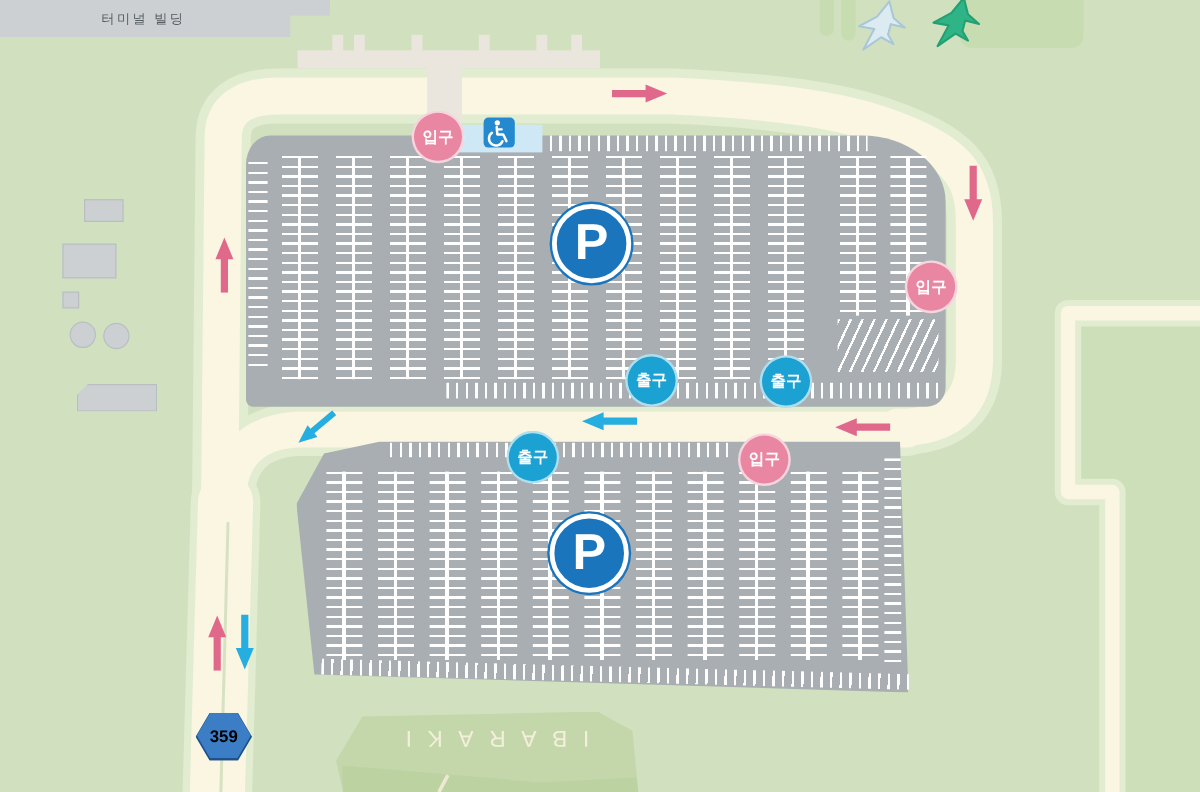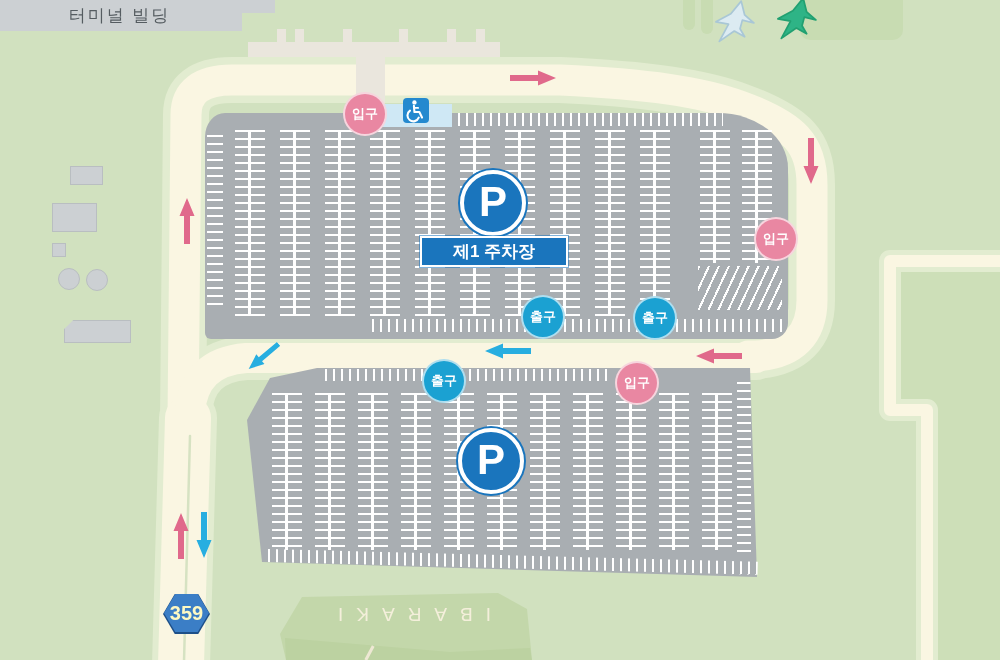--- a/index.html
+++ b/index.html
@@ -13,21 +13,21 @@
   .field-b{left:933px;top:404px;width:67px;height:256px;background:var(--field,#cddfb8);}
   .apron{background:var(--apron,#c8dcb2);border-radius:8px 8px 10px 10px;}
   
   svg.roads{position:absolute;left:0;top:0;}
   
   .bldg{position:absolute;background:var(--building,#ccd0d3);border:1px solid var(--building-stroke,#b9bec1);box-sizing:border-box;}
   .round{border-radius:50%;}
   .terminal{left:248px;top:0;width:275px;height:31px;background:var(--building,#ccd0d3);
             clip-path:polygon(0 0,100% 0,100% 42%,88% 42%,88% 100%,0 100%);
             display:flex;align-items:center;justify-content:center;}
-  .terminal span{color:var(--terminal-text,#555c61);font-size:17px;letter-spacing:2px;padding-right:36px;}
+  .terminal span{color:var(--terminal-text,#555c61);font-size:11px;letter-spacing:2px;padding-right:36px;}
   .walk{position:absolute;background:var(--walkway,#eae6dd);}
   
   .lot{position:absolute;background:var(--lot,#a9aeb2);}
   .lot1{left:205px;top:113px;width:583px;height:226px;border-radius:20px 70px 16px 6px / 24px 55px 16px 6px;}
   .lot2{left:247px;top:366px;width:512px;height:212px;
         clip-path:polygon(70px 2px,503px 2px,510px 211px,15px 196px,0 54px,23px 12px);}
   .combs{position:absolute;}
   .comb{position:absolute;top:0;height:100%;width:30px;
     background-image:
       linear-gradient(90deg,transparent 0 13px,var(--marking,#fff) 13px 16px,transparent 16px 30px),
@@ -56,21 +56,21 @@
   
   .arrow{position:absolute;width:48px;height:18px;}
   .arrow svg{display:block;}
   .arrow.pink{color:var(--pink-arrow,#e0698b);}
   .arrow.blue{color:var(--blue-arrow,#27aee0);}
   
   .badge-outer{position:absolute;left:163px;top:594px;width:47px;height:40px;background:var(--badge-edge,#1d4f88);
                clip-path:polygon(25% 0,75% 0,100% 50%,75% 100%,25% 100%,0 50%);}
   .badge-inner{position:absolute;left:1px;top:0px;width:45px;height:38px;background:var(--badge,#3b7ec6);
                clip-path:polygon(25% 0,75% 0,100% 50%,75% 100%,25% 100%,0 50%);
-               display:flex;align-items:center;justify-content:center;color:#fef9c3;font-weight:bold;font-size:20px;}
+               display:flex;align-items:center;justify-content:center;color:#000000;font-weight:bold;font-size:14px;}
   
   .ground{position:absolute;left:280px;top:593px;width:253px;height:67px;background:var(--ground,#c3d7aa);
           clip-path:polygon(22px 4px,218px 0,247px 16px,252px 67px,6px 67px,0 41px);}
   .ground-shade{position:absolute;left:0;top:0;width:253px;height:67px;background:var(--ground-shade,#bcd2a1);
           clip-path:polygon(5px 45px,170px 59px,250px 55px,252px 67px,6px 67px);}
   .ground-text{position:absolute;left:28px;top:10px;width:200px;text-align:center;
           transform:rotate(180deg);color:var(--ground-text,#f4efdb);
           font-size:19px;letter-spacing:13px;}
   .ground-slash{position:absolute;left:88px;top:52px;width:3px;height:16px;background:#eee8d4;transform:rotate(28deg);}
   .plane{position:absolute;}
@@ -217,21 +217,20 @@
         <path fill="currentColor" d="M0 6 H28 V1.5 L46 9 L28 16.5 V12 H0 Z"></path>
       </svg>
     </div>
   <div class="arrow blue" style="left:180px;top:527px;transform:rotate(90deg);">
     <svg width="48" height="18" viewBox="0 0 48 18">
         <path fill="currentColor" d="M0 6 H28 V1.5 L46 9 L28 16.5 V12 H0 Z"></path>
       </svg>
     </div>
 
   <div class="p-circle" style="left:460px;top:170px;">P</div>
-  <div class="lot-label" style="left:420px;top:236px;">제1 주차장</div>
   <div class="p-circle" style="left:458px;top:428px;">P</div>
 
   <div class="marker entrance" style="left:343px;top:92px;">
     <span>입구</span>
     </div>
   <div class="marker entrance" style="left:754px;top:217px;">
     <span>입구</span>
     </div>
   <div class="marker entrance" style="left:615px;top:361px;">
     <span>입구</span>

